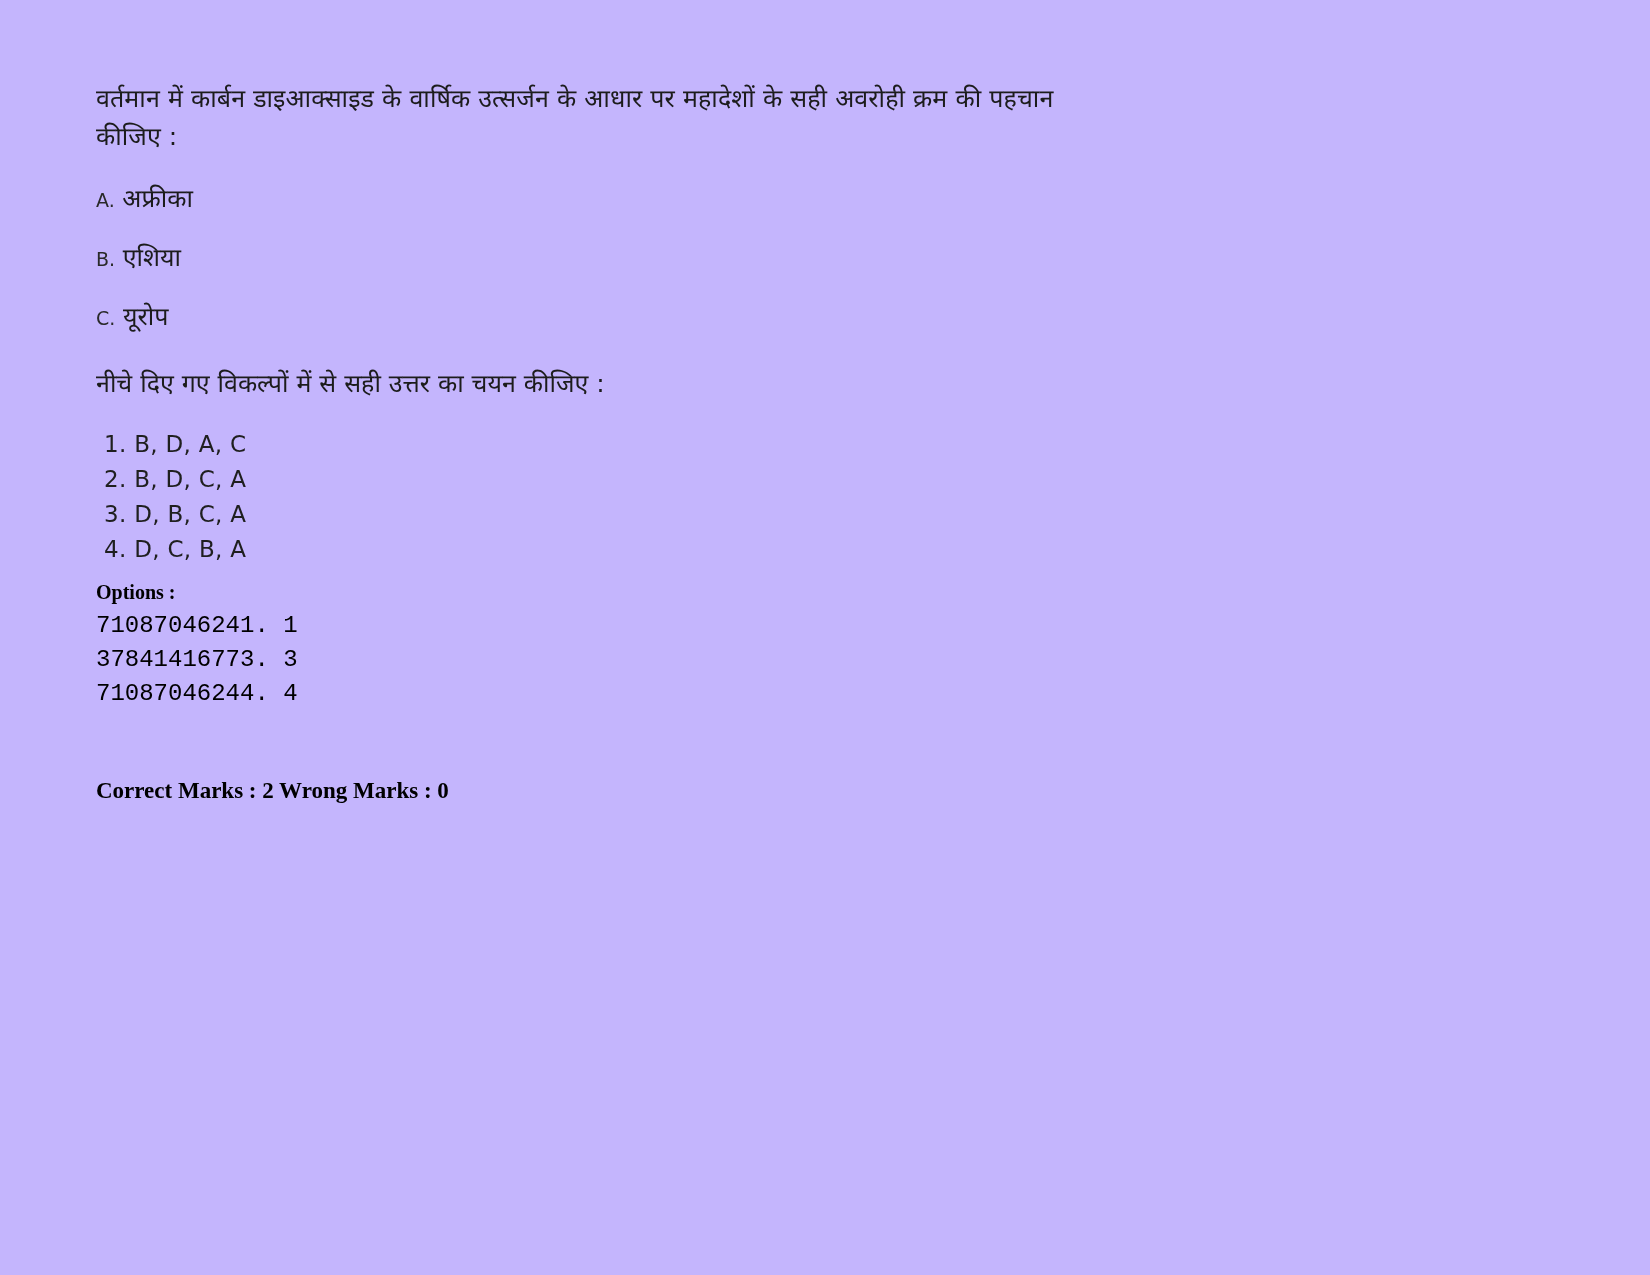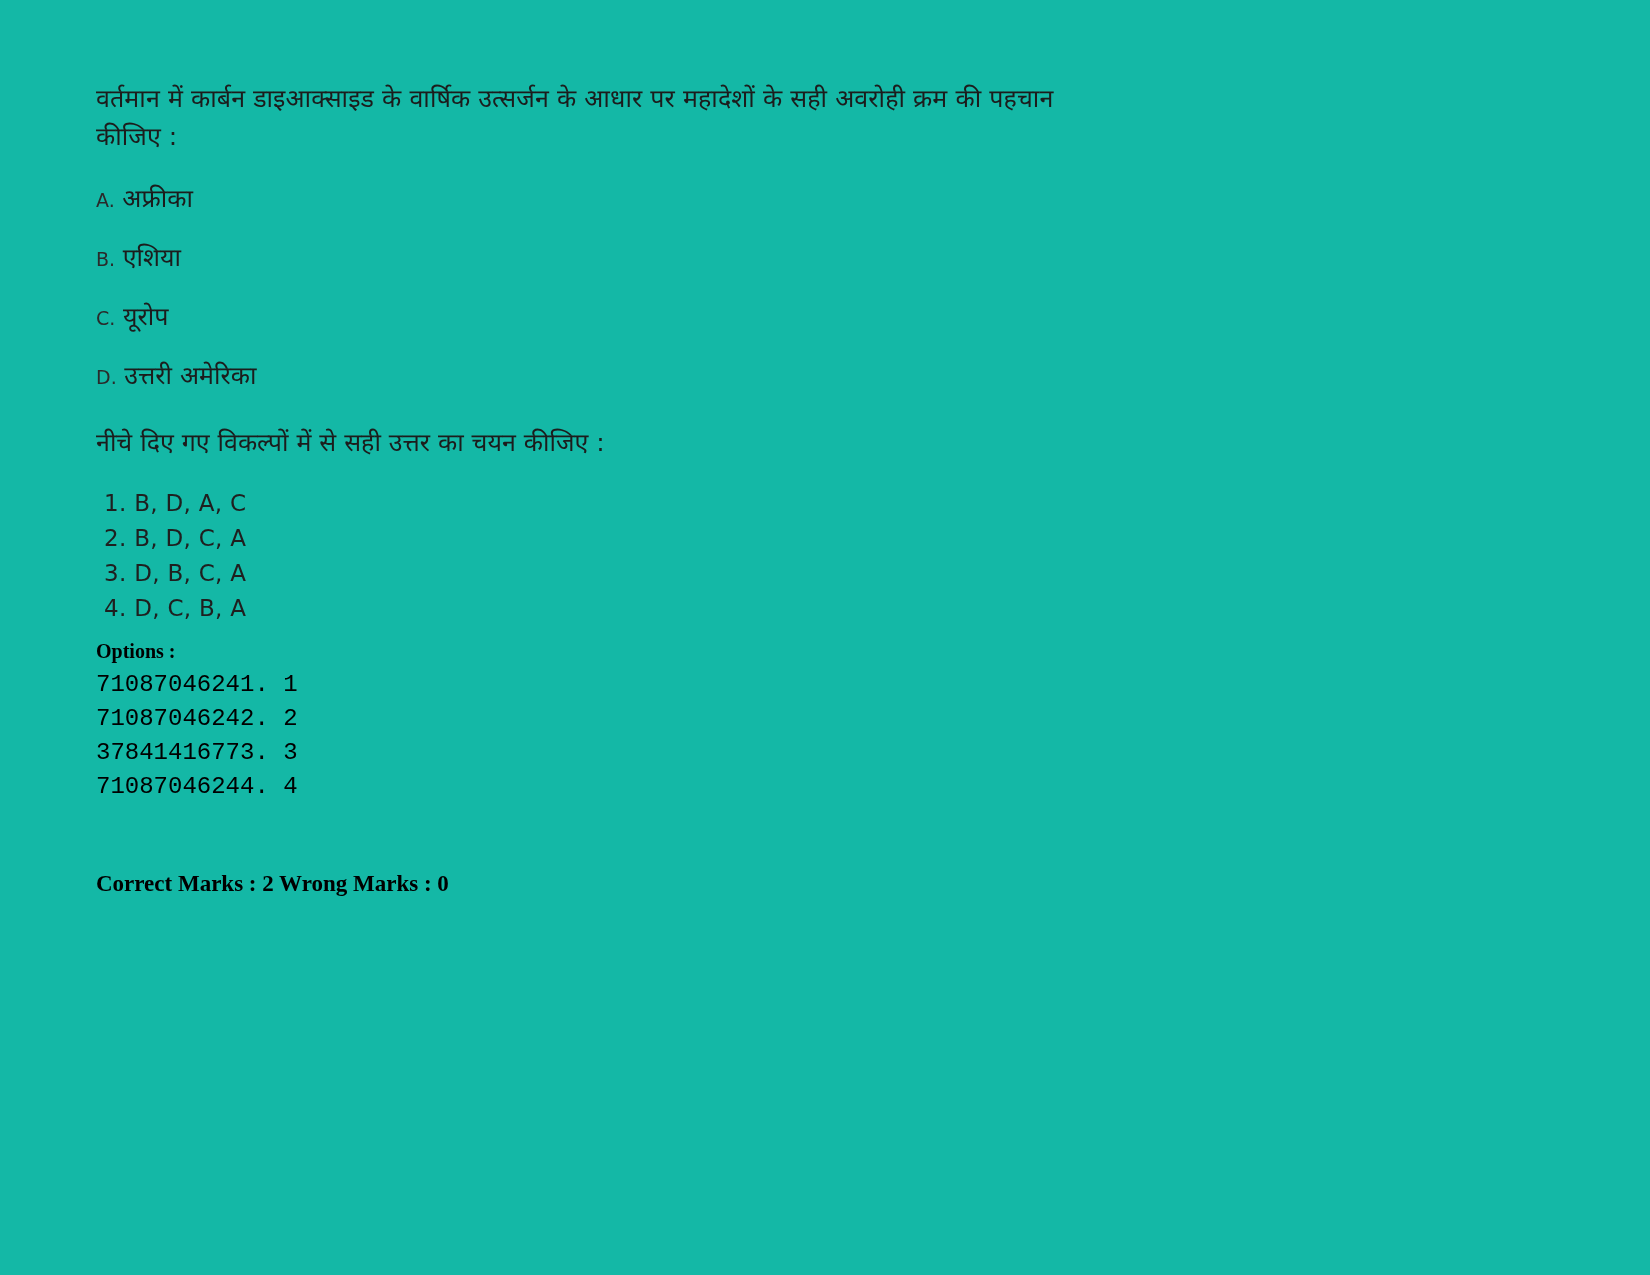--- a/index.html
+++ b/index.html
@@ -16,21 +16,21 @@
     color: #1a1a1a;
     -webkit-font-smoothing: antialiased;
   }
 
   .page {
     position: absolute;
     left: 0;
     top: 0;
     width: 1650px;
     height: 1275px;
-    background: #14b8a6;
+    background: #c4b5fd;
   }
 
   .content {
     position: absolute;
     left: 96px;
     top: 80px;
     width: 1430px;
   }
 
   
@@ -145,39 +145,34 @@
         <span class="stmt-text">अफ्रीका</span>
       </li>
       <li class="statement">
         <span class="stmt-letter">B.</span>
         <span class="stmt-text">एशिया</span>
       </li>
       <li class="statement">
         <span class="stmt-letter">C.</span>
         <span class="stmt-text">यूरोप</span>
       </li>
-      <li class="statement">
-        <span class="stmt-letter">D.</span>
-        <span class="stmt-text">उत्तरी अमेरिका</span>
-      </li>
     </ul>
 
     <div class="leadin">नीचे दिए गए विकल्पों में से सही उत्तर का चयन कीजिए :</div>
 
     <ul class="choice-list">
       <li class="choice">1. B, D, A, C</li>
       <li class="choice">2. B, D, C, A</li>
       <li class="choice">3. D, B, C, A</li>
       <li class="choice">4. D, C, B, A</li>
     </ul>
 
     <div class="options-block">
       <div class="options-title">Options :</div>
       <div class="option-row">71087046241. 1</div>
-      <div class="option-row">71087046242. 2</div>
       <div class="option-row">37841416773. 3</div>
       <div class="option-row">71087046244. 4</div>
     </div>
 
     <div class="meta-block">
       <p class="meta-para">Correct Marks : 2 Wrong Marks : 0</p>
     </div>
 
   </div>
 </div>

